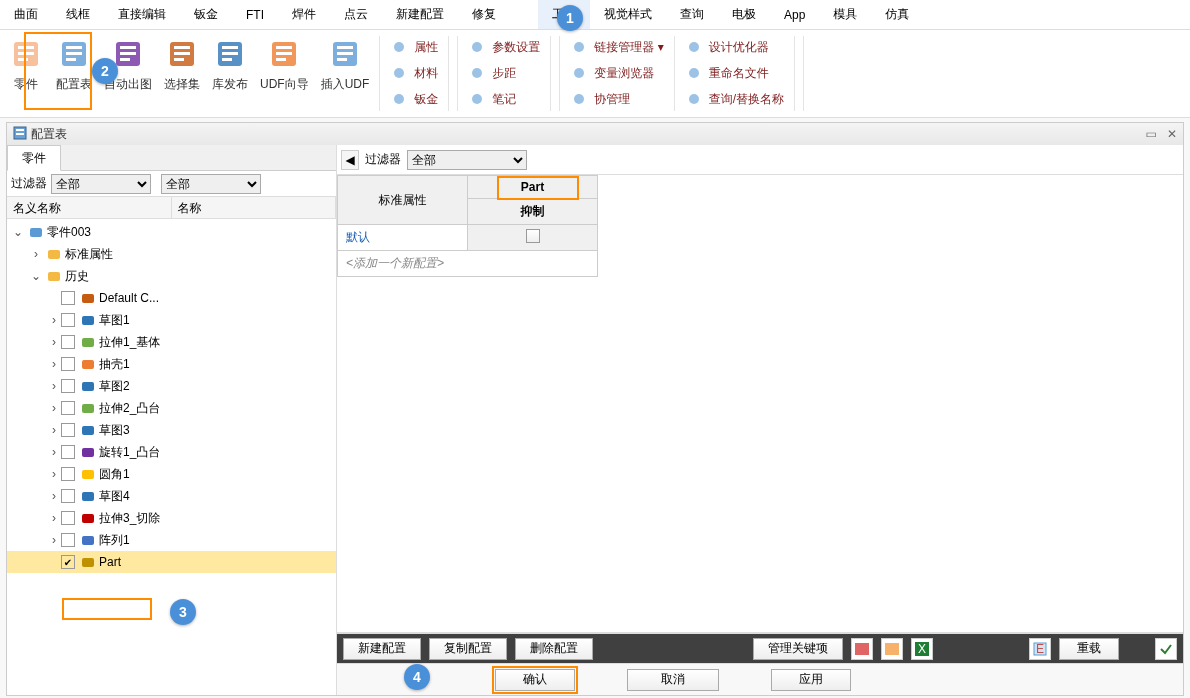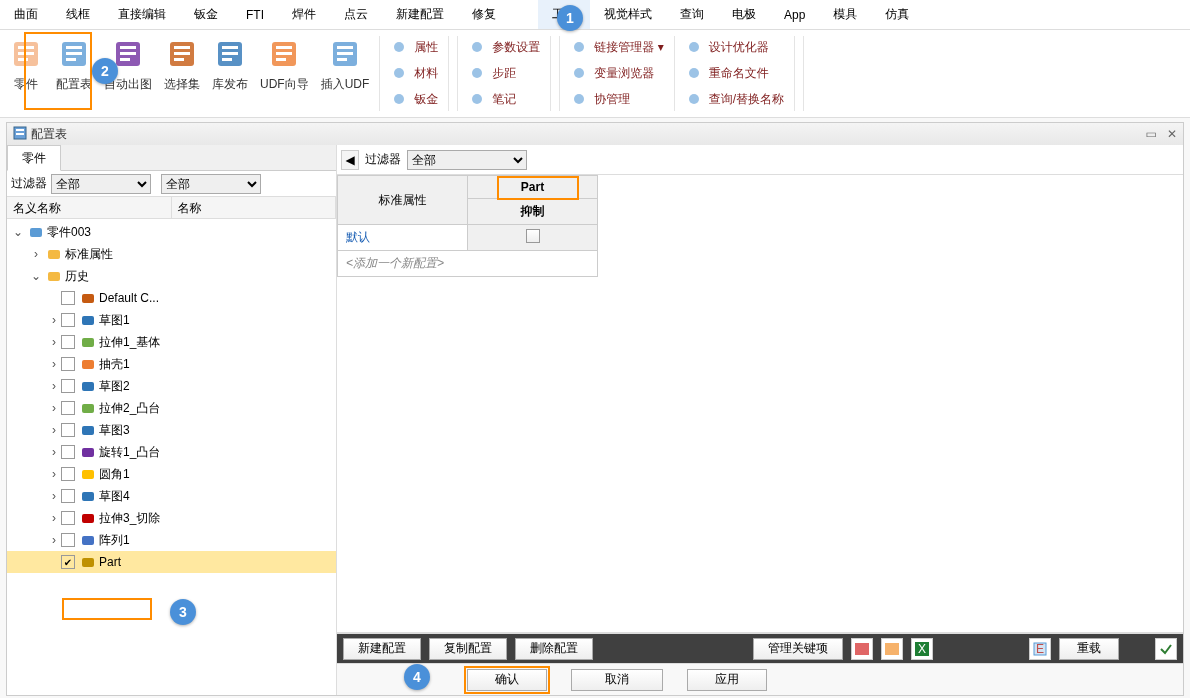--- a/index.html
+++ b/index.html
@@ -57,21 +57,21 @@
 .rfilter select { height: 20px; width: 120px; border: 1px solid #aaa; }
 
 .rtable { flex: 1; overflow: auto; border-bottom: 1px solid #ddd; position: relative; }
 .rtable table { border-collapse: collapse; }
 .rtable th, .rtable td { border: 1px solid #ccc; padding: 4px 8px; font-size: 12px; }
 .rtable th { background: #f0f0f0; font-weight: normal; }
 .rtable .suppress-cb { width: 14px; height: 14px; border: 1px solid #999; display: inline-block; background: linear-gradient(#fff,#eee); }
 
 .rtoolbar { height: 30px; display: flex; align-items: center; padding: 0 6px; gap: 8px; border-top: 1px solid #ddd; background: #404040; }
 .btn { height: 22px; padding: 0 14px; border: 1px solid #aaa; background: linear-gradient(#fff,#eee); cursor: pointer; display: inline-flex; align-items: center; justify-content: center; }
-.rbottom { height: 32px; display: flex; align-items: center; padding: 0 6px; gap: 24px; background: #f8f8f8; border-top: 1px solid #ddd; }
+.rbottom { height: 32px; display: flex; align-items: center; padding: 0 6px; gap: 52px; background: #f8f8f8; border-top: 1px solid #ddd; }
 
 .iconbox { width: 22px; height: 22px; border: 1px solid #ccc; display: inline-flex; align-items: center; justify-content: center; background: #fff; }
 .spacer { flex: 1; }
 </style>
 </head>
 <body>
 
 <div class="menubar" id="menubar">
     <div class="mitem">曲面</div>
     <div class="mitem">线框</div>

